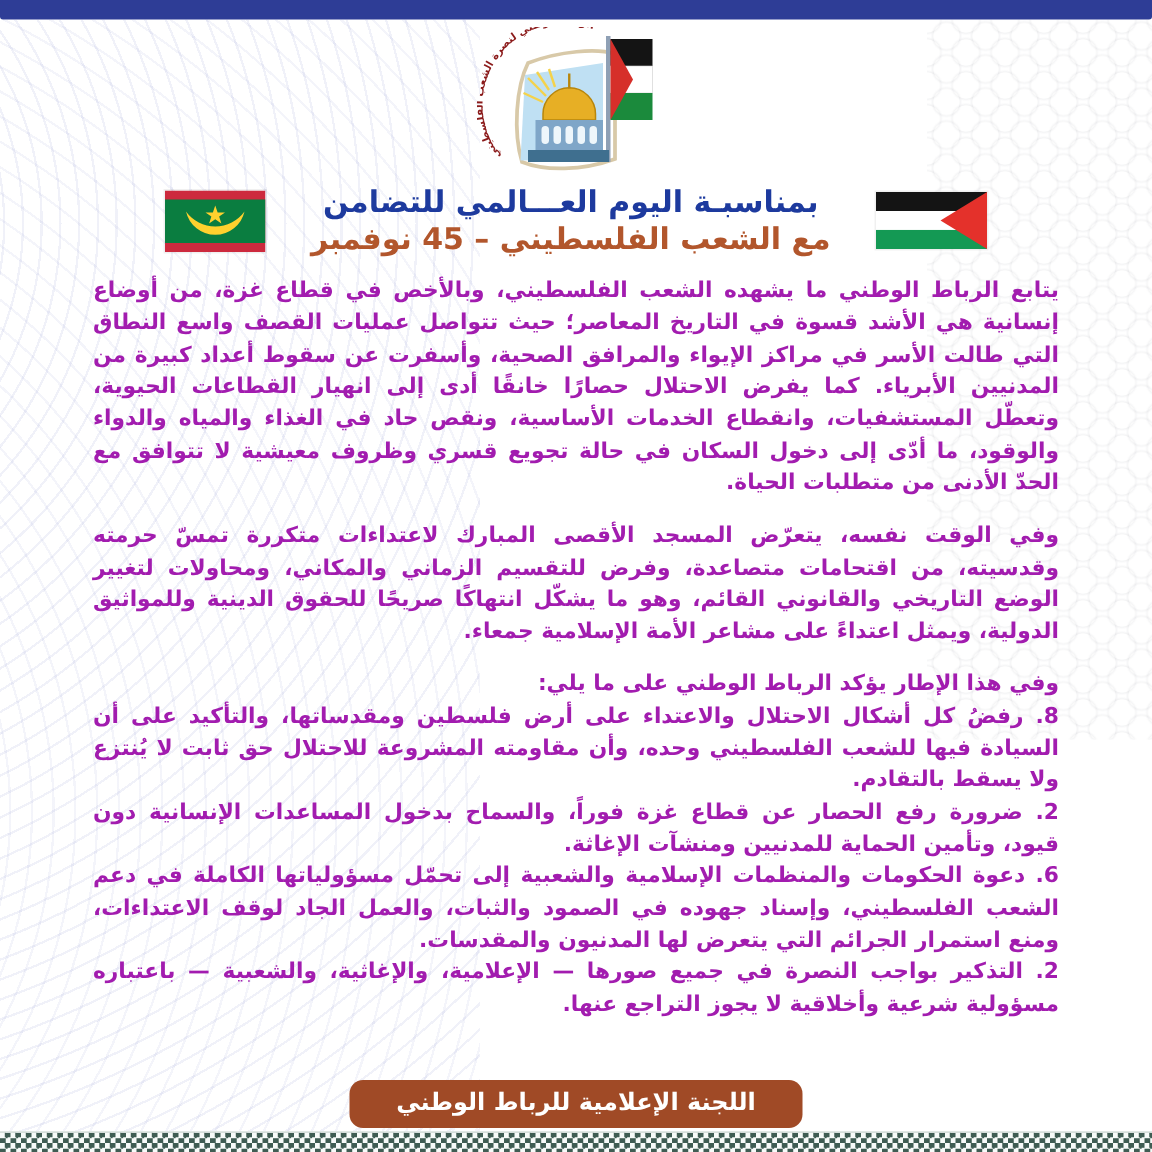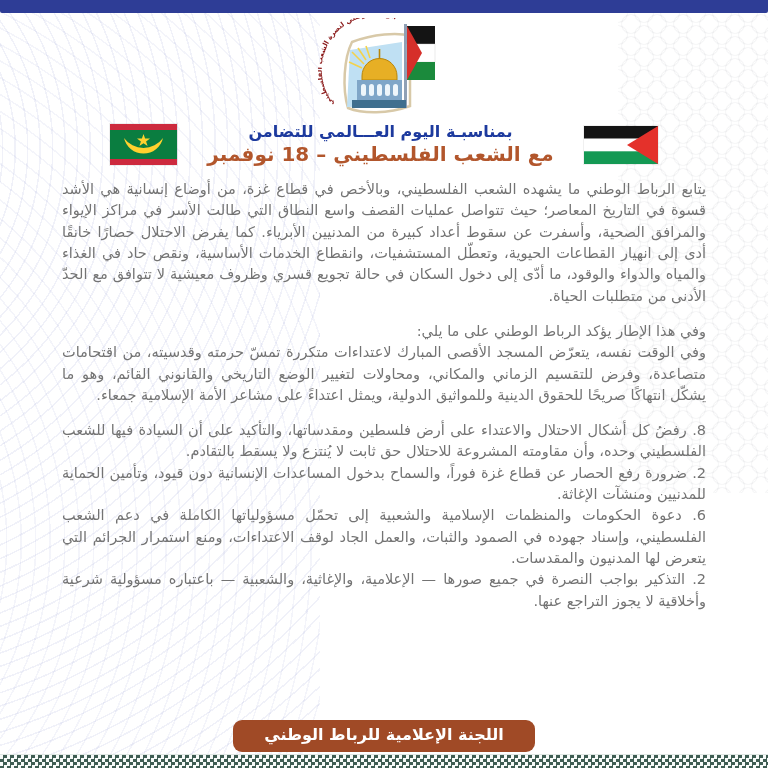--- a/index.html
+++ b/index.html
@@ -37,32 +37,32 @@
     background-size:7px 7px;
     border-top:1px solid #dfe7e3;
   }
   
   .content{position:relative;z-index:2;display:flex;flex-direction:column;align-items:center;height:100%;}
   .logo-wrap{margin-top:18px;height:102px;display:flex;justify-content:center;}
   .title-row{
     display:flex;align-items:center;gap:30px;margin-top:2px;
   }
   .title-col{display:flex;flex-direction:column;align-items:center;direction:rtl;}
-  .title-line1{color:#1d3a9e;font-weight:bold;font-size:16px;line-height:1.25;}
+  .title-line1{color:#1d3a9e;font-weight:bold;font-size:20px;line-height:1.25;}
   .title-line2{color:#b2562c;font-weight:bold;font-size:20px;line-height:1.25;}
   .flag{box-shadow:0 0 0 1px rgba(0,0,0,.06);display:block;}
   .body-text{
     direction:rtl;
     width:644px;
     margin-top:12px;
-    color:#737373;
+    color:#a21caf;
     font-size:14.5px;
     line-height:1.47;
     text-align:justify;
-    font-weight:normal;
+    font-weight:bold;
   }
   .para{margin:0 0 14px 0;}
   .para:last-child{margin-bottom:0;}
   .intro{margin:6px 0 0 0;}
   .list{margin:0;}
   .list div{margin:0;}
   .footer-box{
     margin-top:auto;
     margin-bottom:16px;
     background:#a04a26;
@@ -133,34 +133,34 @@
 
     <div class="title-row">
       <svg class="flag" width="67" height="41" viewBox="0 0 67 41">
         <rect width="67" height="41" fill="#cd2a3e"></rect>
         <rect y="6" width="67" height="29" fill="#0a7d40"></rect>
         <path d="M14,14 a20,20 0 0 0 39,0 a24,24 0 0 1 -39,0 z" fill="#ffd12e"></path>
         <polygon points="33.5,10 35.1,14.6 40,14.6 36.1,17.4 37.6,22 33.5,19.2 29.4,22 30.9,17.4 27,14.6 31.9,14.6" fill="#ffd12e"></polygon>
       </svg>
       <div class="title-col">
         <div class="title-line1">بمناسبـة اليوم العـــالمي للتضامن</div>
-        <div class="title-line2">مع الشعب الفلسطيني – 18 نوفمبر</div>
+        <div class="title-line2">مع الشعب الفلسطيني – 45 نوفمبر</div>
       </div>
       <svg class="flag" width="74" height="38" viewBox="0 0 74 38">
         <rect width="74" height="12.7" fill="#141414"></rect>
         <rect y="12.7" width="74" height="12.6" fill="#ffffff"></rect>
         <rect y="25.3" width="74" height="12.7" fill="#149954"></rect>
         <polygon points="74,0 43,19 74,38" fill="#e4312b"></polygon>
       </svg>
     </div>
 
     <div class="body-text">
       <p class="para">يتابع الرباط الوطني ما يشهده الشعب الفلسطيني، وبالأخص في قطاع غزة، من أوضاع إنسانية هي الأشد قسوة في التاريخ المعاصر؛ حيث تتواصل عمليات القصف واسع النطاق التي طالت الأسر في مراكز الإيواء والمرافق الصحية، وأسفرت عن سقوط أعداد كبيرة من المدنيين الأبرياء. كما يفرض الاحتلال حصارًا خانقًا أدى إلى انهيار القطاعات الحيوية، وتعطّل المستشفيات، وانقطاع الخدمات الأساسية، ونقص حاد في الغذاء والمياه والدواء والوقود، ما أدّى إلى دخول السكان في حالة تجويع قسري وظروف معيشية لا تتوافق مع الحدّ الأدنى من متطلبات الحياة.</p>
+      <p class="para">وفي الوقت نفسه، يتعرّض المسجد الأقصى المبارك لاعتداءات متكررة تمسّ حرمته وقدسيته، من اقتحامات متصاعدة، وفرض للتقسيم الزماني والمكاني، ومحاولات لتغيير الوضع التاريخي والقانوني القائم، وهو ما يشكّل انتهاكًا صريحًا للحقوق الدينية وللمواثيق الدولية، ويمثل اعتداءً على مشاعر الأمة الإسلامية جمعاء.</p>
       <p class="para intro">وفي هذا الإطار يؤكد الرباط الوطني على ما يلي:</p>
-      <p class="para">وفي الوقت نفسه، يتعرّض المسجد الأقصى المبارك لاعتداءات متكررة تمسّ حرمته وقدسيته، من اقتحامات متصاعدة، وفرض للتقسيم الزماني والمكاني، ومحاولات لتغيير الوضع التاريخي والقانوني القائم، وهو ما يشكّل انتهاكًا صريحًا للحقوق الدينية وللمواثيق الدولية، ويمثل اعتداءً على مشاعر الأمة الإسلامية جمعاء.</p>
       <div class="list">
         <div>8. رفضُ كل أشكال الاحتلال والاعتداء على أرض فلسطين ومقدساتها، والتأكيد على أن السيادة فيها للشعب الفلسطيني وحده، وأن مقاومته المشروعة للاحتلال حق ثابت لا يُنتزع ولا يسقط بالتقادم.</div>
         <div>2. ضرورة رفع الحصار عن قطاع غزة فوراً، والسماح بدخول المساعدات الإنسانية دون قيود، وتأمين الحماية للمدنيين ومنشآت الإغاثة.</div>
         <div>6. دعوة الحكومات والمنظمات الإسلامية والشعبية إلى تحمّل مسؤولياتها الكاملة في دعم الشعب الفلسطيني، وإسناد جهوده في الصمود والثبات، والعمل الجاد لوقف الاعتداءات، ومنع استمرار الجرائم التي يتعرض لها المدنيون والمقدسات.</div>
         <div>2. التذكير بواجب النصرة في جميع صورها — الإعلامية، والإغاثية، والشعبية — باعتباره مسؤولية شرعية وأخلاقية لا يجوز التراجع عنها.</div>
       </div>
     </div>
 
     <div class="footer-box">
       <div class="footer-line1">اللجنة الإعلامية للرباط الوطني</div>

